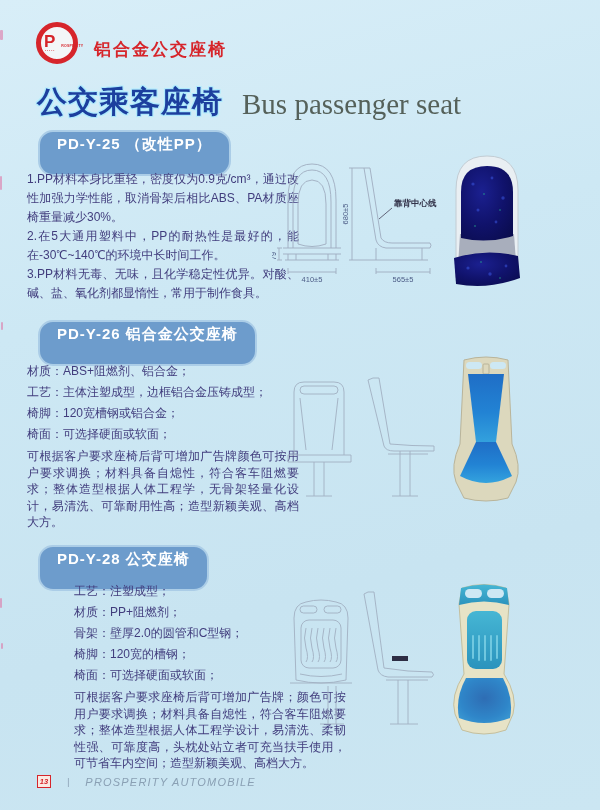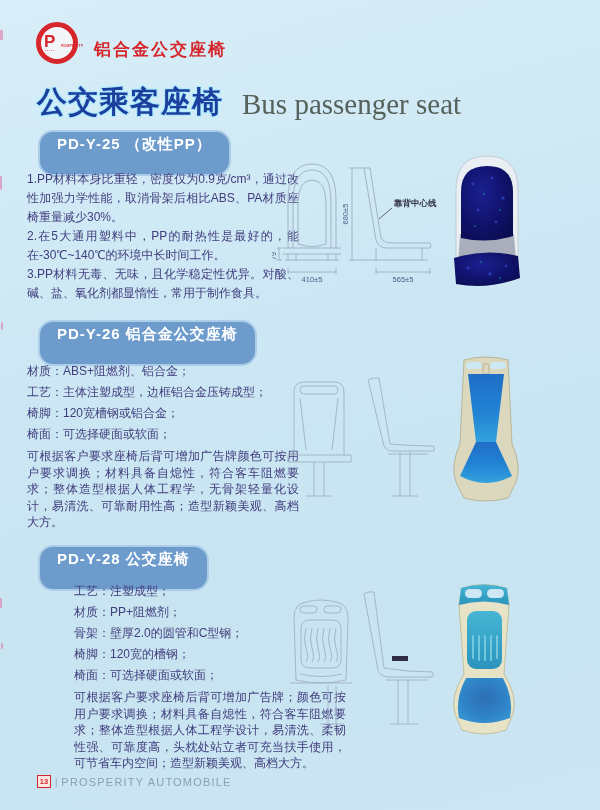--- a/index.html
+++ b/index.html
@@ -26,21 +26,21 @@
   .sec-body{position:absolute;width:272px;color:#413d7d;font-size:12px;text-align:justify;}
   .sec-body p{margin:0;}
   .body1 p{line-height:19px;}
   .spec p{line-height:15px;margin:0 0 6px;}
   .spec p.para{line-height:16.5px;margin:0;}
   
   .drawing,.photo{position:absolute;}
   .dimtext{font-size:7.5px;fill:#4c5c86;font-family:"Liberation Sans",sans-serif;}
   .notetext{font-size:8.5px;font-weight:bold;fill:#33334a;font-family:"Liberation Sans",sans-serif;}
   
-  .footer{position:absolute;left:37px;top:775px;display:flex;align-items:center;gap:4px;}
+  .footer{position:absolute;left:37px;top:775px;display:flex;align-items:center;gap:16px;font-style:italic;}
   .pagebox{width:12px;height:11px;border:1px solid #d6252b;color:#d6252b;font-size:7.5px;font-weight:bold;
     display:flex;align-items:center;justify-content:center;background:#fbe9e2;}
   .footer-sep{color:#8aa0b4;font-size:9px;}
   .footer-text{color:#8aa0b4;font-size:11px;letter-spacing:1.2px;}
   
   .artifact{position:absolute;background:#e06ea0;opacity:.55;border-radius:1px;}
 </style>
 </head>
 <body>
 

